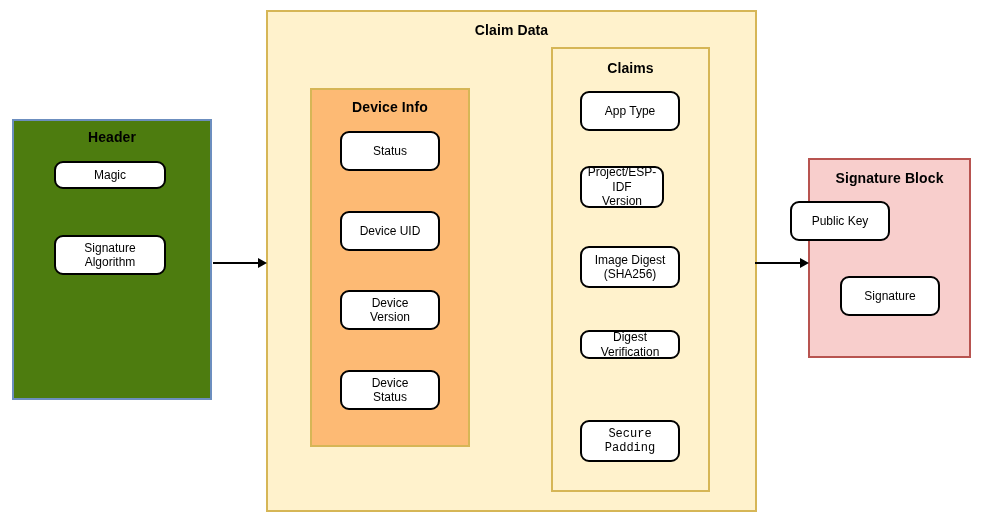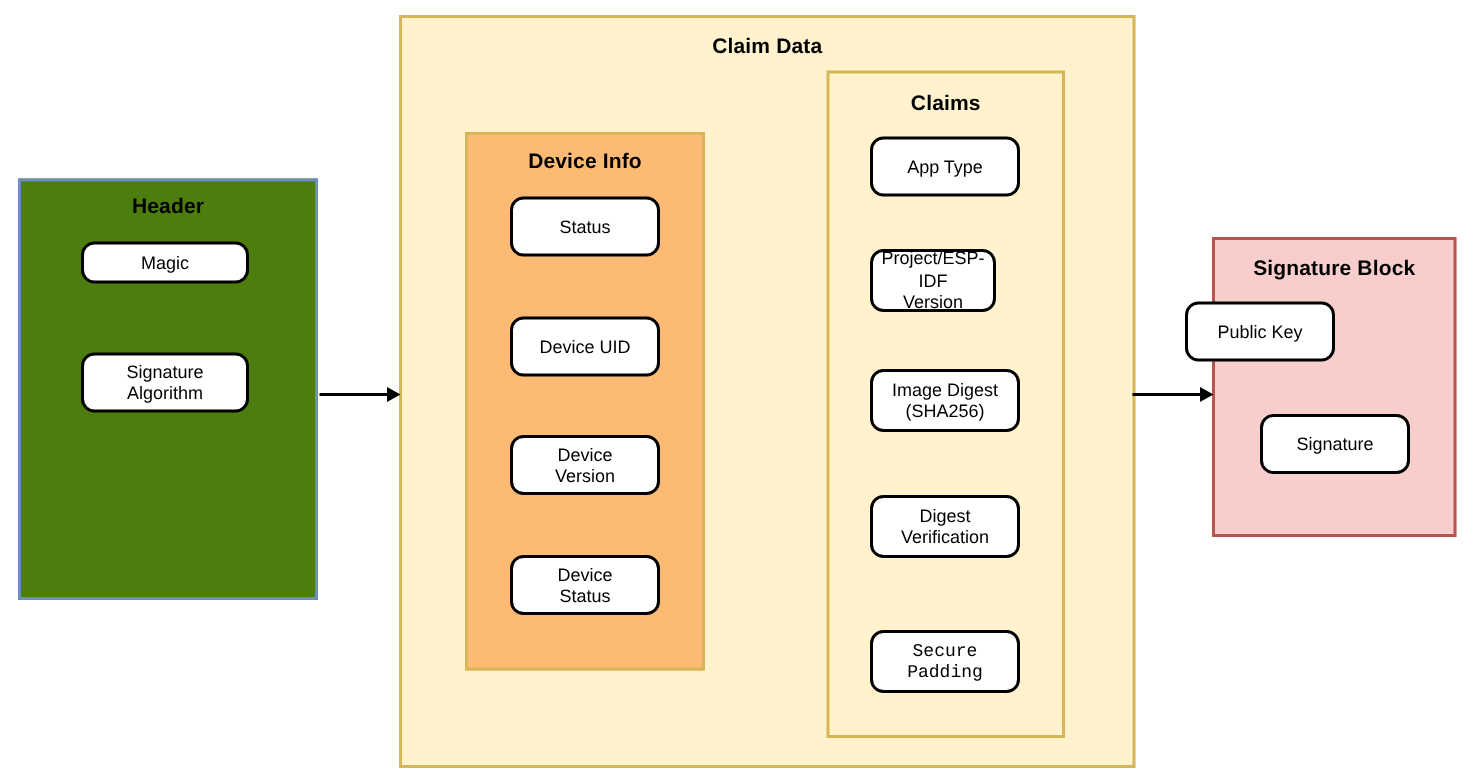--- a/index.html
+++ b/index.html
@@ -136,21 +136,21 @@
 Status</div>
 
   <div class="group group--claims">
     <div class="group-title" style="top:11px;">Claims</div>
   </div>
   <div class="node" style="left:580px; top:91px; width:100px; height:40px;">App Type</div>
   <div class="node" style="left:580px; top:166px; width:84px; height:42px;">Project/ESP-IDF
 Version</div>
   <div class="node" style="left:580px; top:246px; width:100px; height:42px;">Image Digest
 (SHA256)</div>
-  <div class="node" style="left:580px; top:330px; width:100px; height:42px;">Digest
+  <div class="node" style="left:580px; top:330px; width:100px; height:29px;">Digest
 Verification</div>
   <div class="node" style="left:580px; top:420px; width:100px; height:42px;font-family:Liberation Mono, monospace;">Secure
 Padding</div>
 
   <div class="group group--signature">
     <div class="group-title" style="top:10px;">Signature Block</div>
   </div>
   <div class="node" style="left:790px; top:201px; width:100px; height:40px;">Public Key</div>
   <div class="node" style="left:840px; top:276px; width:100px; height:40px;">Signature</div>
 

